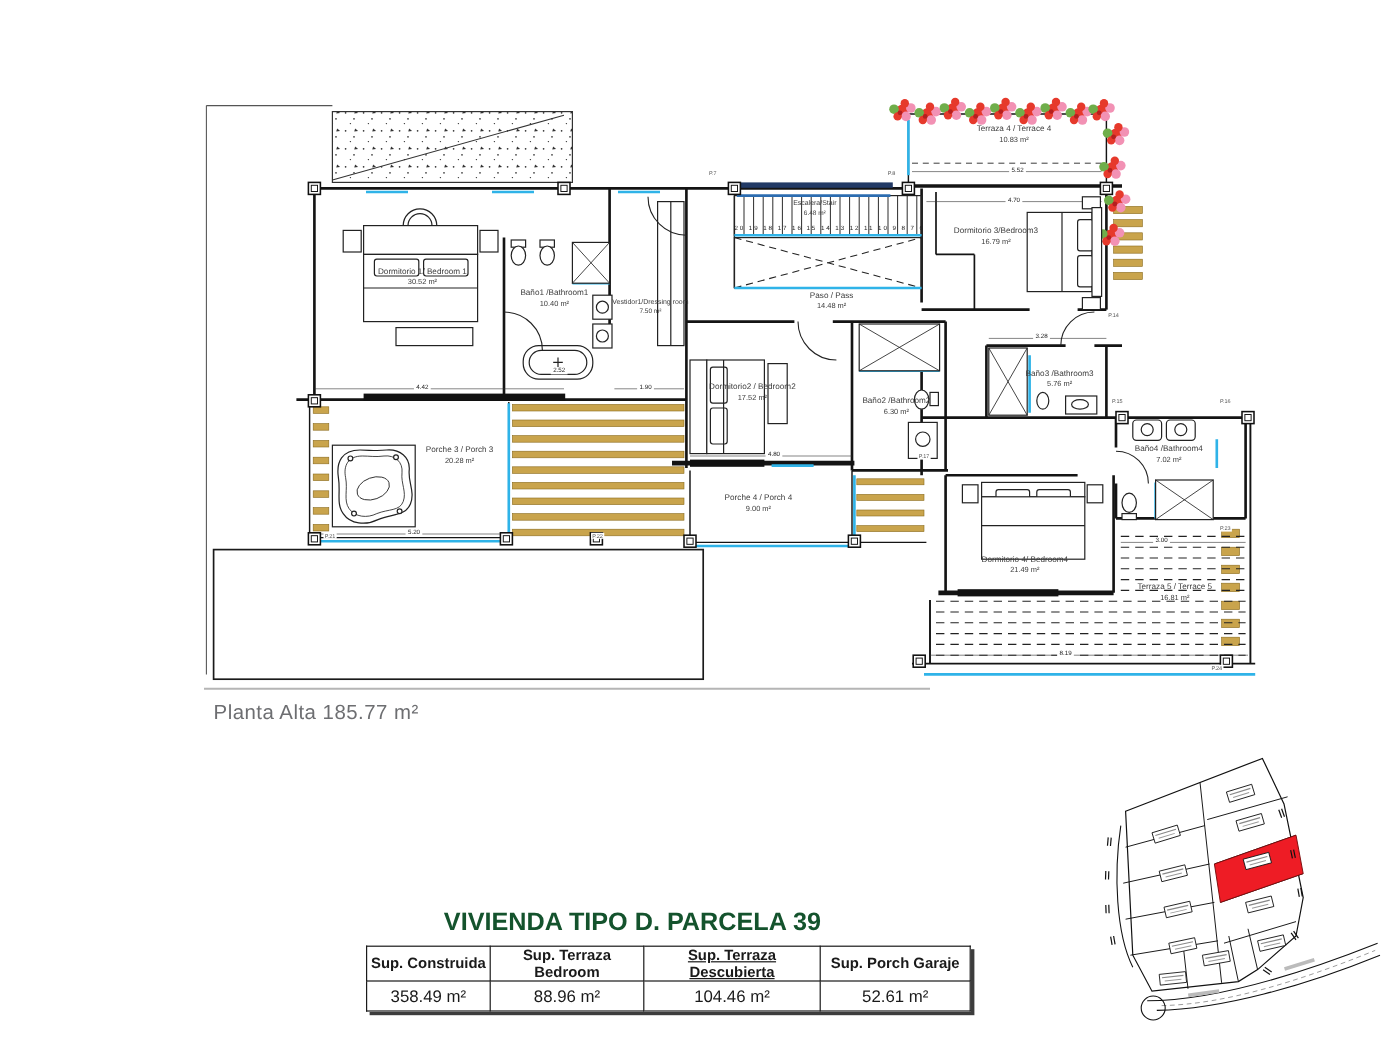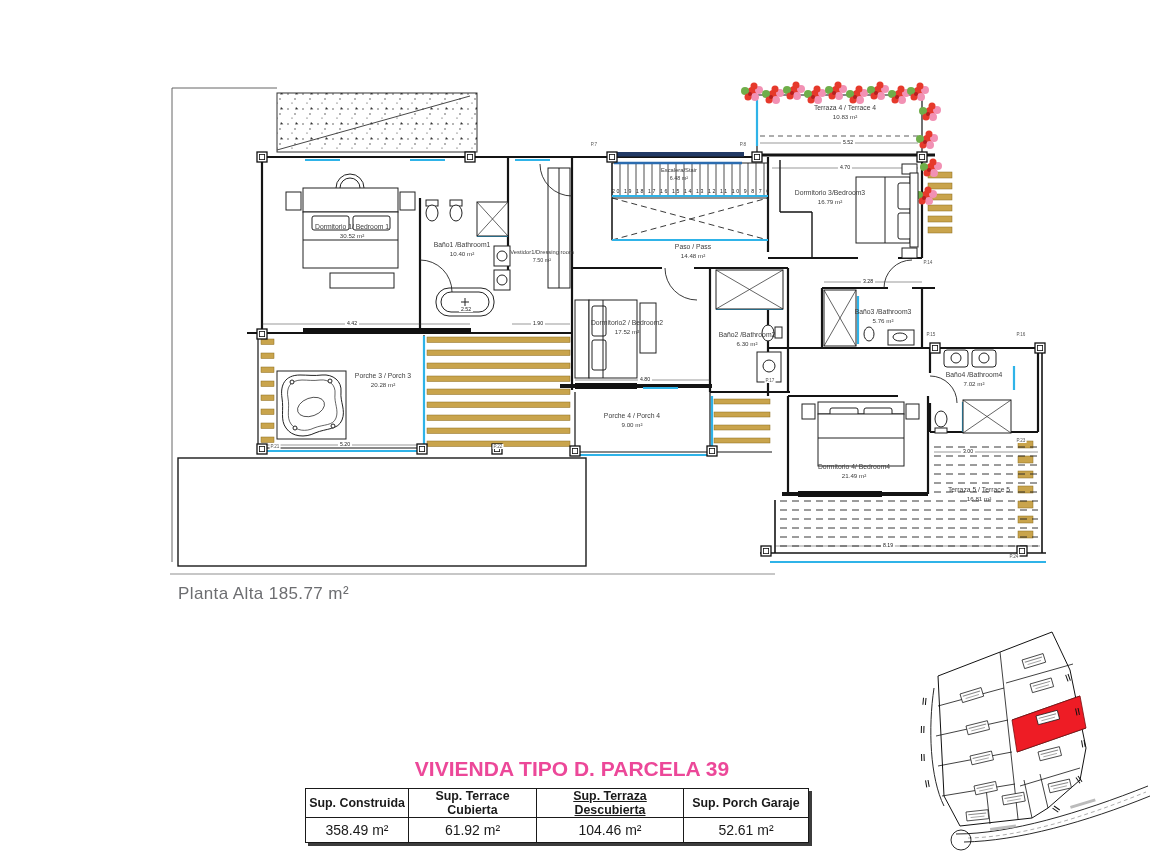--- a/index.html
+++ b/index.html
@@ -15,21 +15,21 @@
   .rlabel.sm .area{font-size:5.4px;}
   .dim{position:absolute;transform:translateX(-50%);font-size:5.2px;color:#1a1a1a;
        background:#fff;padding:0 2px;white-space:nowrap;}
   .pmark{position:absolute;transform:translateX(-50%);font-size:4.6px;color:#555;
          background:#fff;padding:0 1px;white-space:nowrap;}
   .stairnums{position:absolute;left:612px;top:188px;width:158px;text-align:center;
              font-size:5.2px;letter-spacing:1.6px;color:#222;white-space:nowrap;overflow:hidden;}
   .caption{position:absolute;left:178px;top:584px;font-size:17px;color:#6d6e71;
            letter-spacing:0.4px;}
   .summary-title{position:absolute;left:527px;top:757px;transform:translateX(-50%);
-                 font-size:21px;font-weight:bold;color:#ec4899;white-space:nowrap;margin-left:45px;}
+                 font-size:21px;font-weight:bold;color:#14532d;white-space:nowrap;}
   .areas-wrap{position:absolute;left:305px;top:788px;box-shadow:3px 3px 0 0 #3c3c3c;}
   table.areas{border-collapse:collapse;background:#fff;}
   table.areas th,table.areas td{border:1.4px solid #1a1a1a;font-weight:normal;
      font-size:14px;color:#1a1a1a;text-align:center;padding:0;height:24px;}
   table.areas th{font-weight:bold;font-size:12.4px;}
   .c1{width:102px;}.c2{width:127px;}.c3{width:146px;text-decoration:underline;}.c4{width:124px;}
 </style>
 </head>
 <body>
 
@@ -356,27 +356,27 @@
 
 <div class="caption">Planta Alta 185.77 m²</div>
 
 <div class="summary-title">VIVIENDA TIPO D. PARCELA 39</div>
 
 <div class="areas-wrap">
   <table class="areas">
     <tbody>
         <tr>
       <th class="c1">Sup. Construida</th>
-      <th class="c2">Sup. Terrace Cubierta</th>
+      <th class="c2">Sup. Terraza Bedroom</th>
       <th class="c3">Sup. Terraza Descubierta</th>
       <th class="c4">Sup. Porch Garaje</th>
     </tr>
     <tr>
       <td>358.49 m²</td>
-      <td>61.92 m²</td>
+      <td>88.96 m²</td>
       <td>104.46 m²</td>
       <td>52.61 m²</td>
     </tr>
   </tbody>
     </table>
 </div>
 
 <svg class="abs" style="left:920px;top:628px" width="232" height="232" viewBox="0 0 232 232">
   <defs>
     <g id="lbox">

